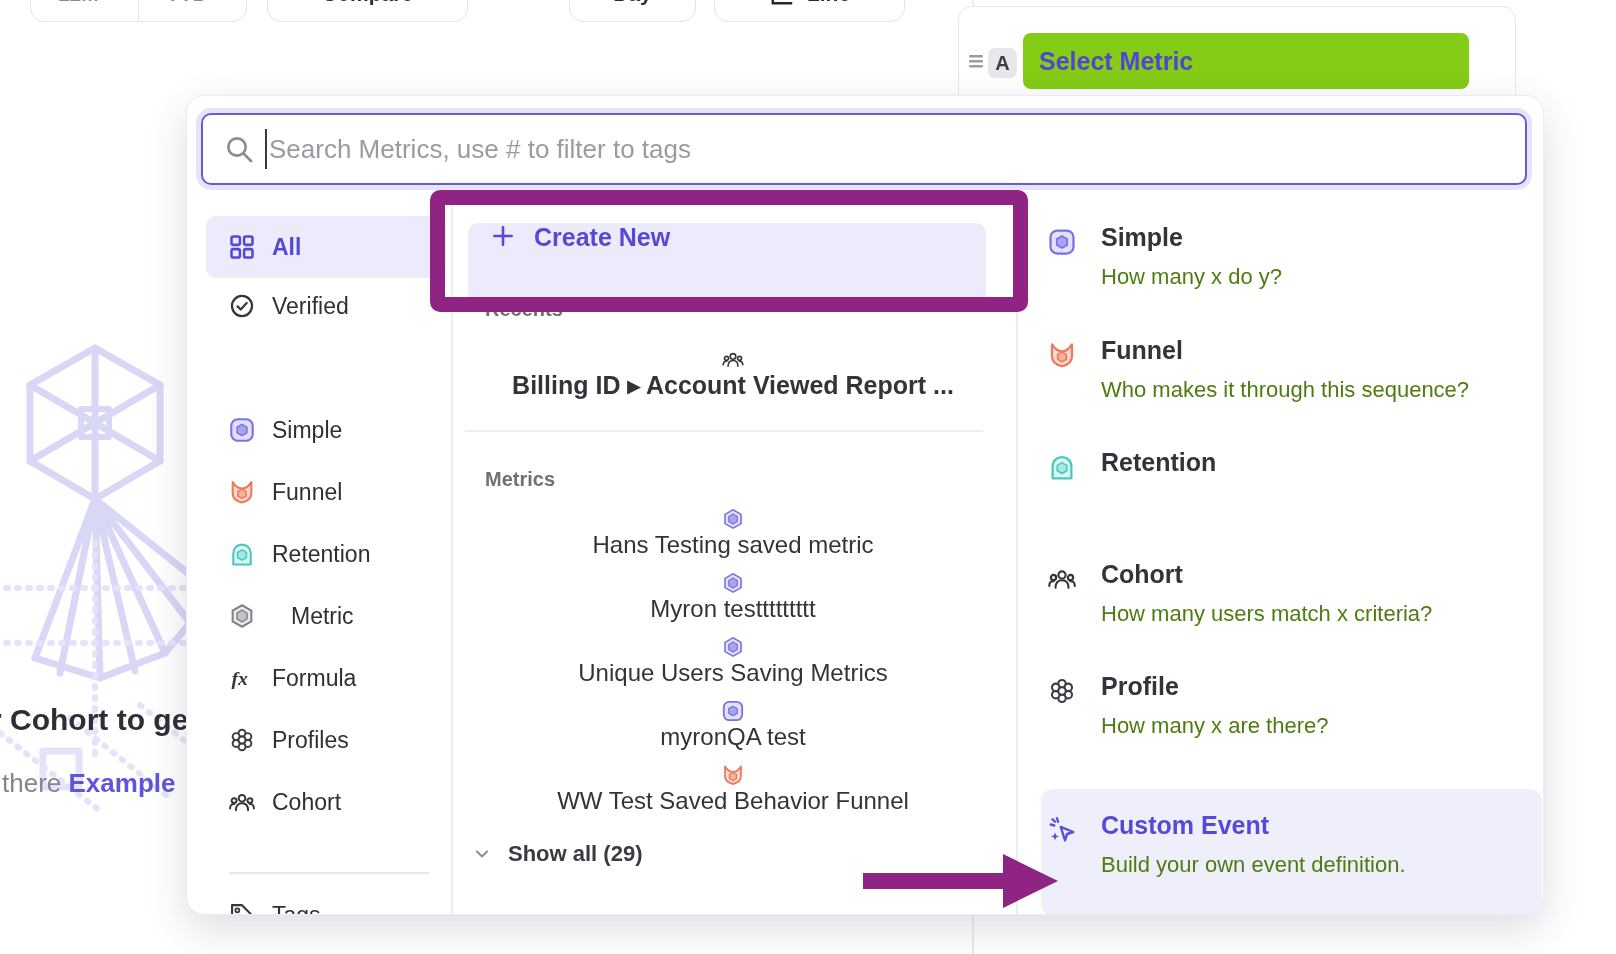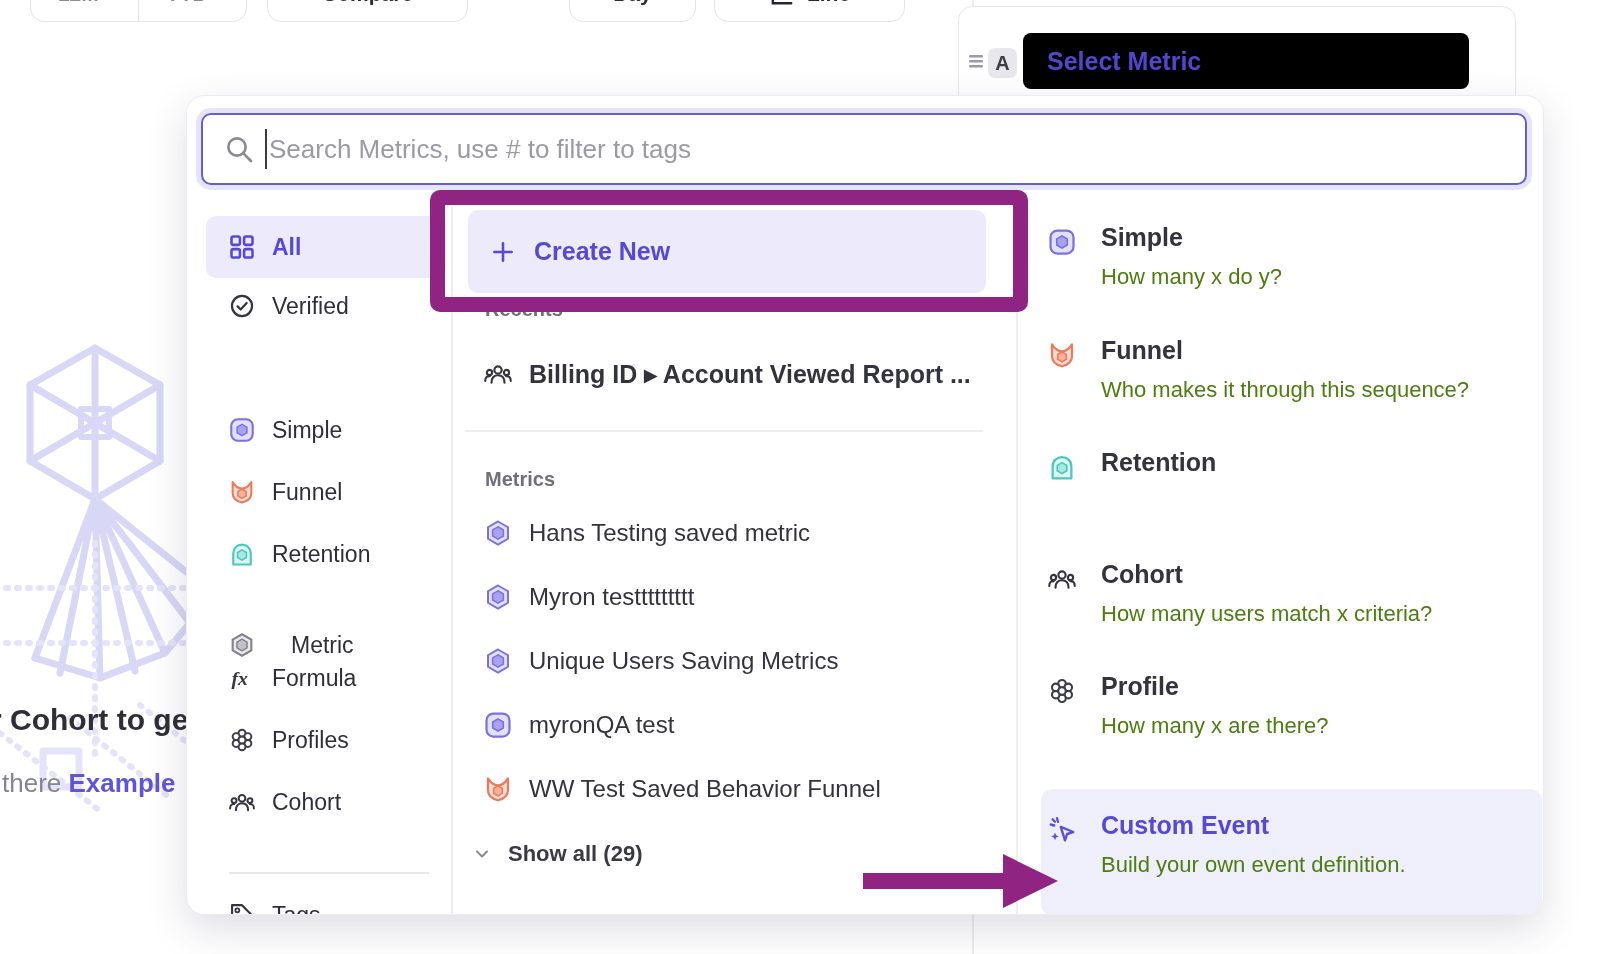--- a/index.html
+++ b/index.html
@@ -9,22 +9,22 @@
   
   .tb{position:absolute;top:-34px;height:56px;background:#fff;border:1.5px solid #E4E4E9;
       border-radius:14px;display:flex;align-items:center;justify-content:center;gap:12px;
       font-size:21px;font-weight:600;color:#2B2B33;box-sizing:border-box;}
   .tb .muted{color:#8A8A92;}
   .seg-div{width:1.5px;height:100%;background:#E4E4E9;}
   .seg-cell{display:flex;align-items:center;justify-content:center;gap:8px;height:100%;flex:1;}
   
   .qcard{position:absolute;left:958px;top:6px;width:558px;height:106px;background:#fff;
          border:1.5px solid #E7E7EB;border-radius:14px;box-sizing:border-box;}
-  .pill{position:absolute;left:64px;top:26px;width:446px;height:56px;background:#000000;
-        border-radius:8px;display:flex;align-items:center;padding-left:24px;box-sizing:border-box;
+  .pill{position:absolute;left:64px;top:26px;width:446px;height:56px;background:#84cc16;
+        border-radius:8px;display:flex;align-items:center;padding-left:16px;box-sizing:border-box;
         font-size:25px;font-weight:600;color:#5246CF;}
   .abadge{position:absolute;left:29px;top:41px;width:29px;height:30px;background:#E8E8EC;border-radius:7px;
           display:flex;align-items:center;justify-content:center;font-size:20px;font-weight:700;color:#3E3E46;}
   
   .headline{position:absolute;left:-10px;top:703px;font-size:30px;font-weight:800;color:#2E2E36;white-space:nowrap;}
   .explore{position:absolute;left:2px;top:768px;font-size:26px;color:#85858F;white-space:nowrap;}
   .explore .lnk{color:#5F55DC;font-weight:600;}
   .vdivider{position:absolute;left:972px;top:0;width:1.5px;height:954px;background:#ECECEF;}
   
   .panel{position:absolute;left:186px;top:95px;width:1358px;height:820px;background:#fff;
@@ -37,26 +37,26 @@
   .search input::placeholder{color:#9A9AA2;}
   .search .mag{position:absolute;left:22px;top:20px;}
   .caret{position:absolute;left:64px;top:16px;width:2px;height:40px;background:#3A3A42;}
   .colline{position:absolute;top:110px;width:1.5px;height:710px;background:#EDEDF2;}
   
   .side-item{position:absolute;left:19px;width:240px;height:62px;display:flex;align-items:center;gap:16px;
              padding-left:22px;box-sizing:border-box;border-radius:10px;font-size:23px;font-weight:500;color:#2F2F37;}
   .side-item.sel{background:#EDEBFB;color:#5549D6;font-weight:600;}
   .side-div{position:absolute;left:42px;top:776px;width:200px;height:1.5px;background:#E8E8EC;}
   
-  .create{position:absolute;left:281px;top:114px;width:518px;height:83px;background:#EDEBFB;border-radius:10px;
-          display:flex;align-items:center;gap:18px;padding-left:22px;box-sizing:border-box;
+  .create{position:absolute;left:281px;top:127px;width:518px;height:83px;background:#EDEBFB;border-radius:10px;
+          display:flex;align-items:flex-start;gap:18px;padding-left:22px;box-sizing:border-box;
           font-size:25px;font-weight:600;color:#5549D6;}
   .seclabel{position:absolute;font-size:20px;font-weight:600;color:#6F6F79;}
-  .mrow{position:absolute;left:296px;width:500px;height:52px;display:flex;align-items:center;gap:16px;
-        font-size:24px;font-weight:500;color:#33333B;}
+  .mrow{position:absolute;left:296px;width:500px;height:52px;display:flex;align-items:center;gap:0;
+        font-size:24px;font-weight:500;color:#33333B;flex-direction:column;}
   .mrow.recent{font-size:25px;font-weight:600;}
   .hline{position:absolute;left:278px;top:334px;width:518px;height:1.5px;background:#EFEFF3;}
   .showall{position:absolute;left:285px;top:735px;height:46px;display:flex;align-items:center;gap:16px;
            font-size:22px;font-weight:600;color:#3A3A42;}
   
   .trow{position:absolute;left:854px;width:501px;display:flex;gap:24px;padding-left:6px;box-sizing:border-box;}
   .trow .ticon{margin-top:4px;flex:0 0 30px;}
   .trow .ttitle{font-size:25px;font-weight:600;color:#33333B;}
   .trow .tdesc{font-size:22px;color:#4d7c0f;margin-top:12px;}
   .trow.hl{background:#EFEEFB;border-radius:12px;padding-top:22px;height:127px;}
@@ -175,21 +175,21 @@
       </svg>
       <span>Funnel</span>
     </div>
     <div class="side-item" style="top:427px;">
       <svg width="28" height="28" viewBox="0 0 24 24">
         <path d="M4.5 21L4.5 11.5C4.5 7.1 7.9 4 12 4C16.1 4 19.5 7.1 19.5 11.5L19.5 21Z" fill="#DCF5F1" stroke="#49C9BD" stroke-width="1.8" stroke-linejoin="round"></path>
         <polygon points="12 8.5 15.8 10.7 15.8 15 12 17.2 8.2 15 8.2 10.7" fill="#A9E8DF" stroke="#49C9BD" stroke-width="1.3"></polygon>
       </svg>
       <span>Retention</span>
     </div>
-    <div class="side-item" style="top:518px;gap:35px;">
+    <div class="side-item" style="top:489px;gap:35px;">
       <svg width="28" height="28" viewBox="0 0 24 24">
         <polygon points="12 2.8 20 7.4 20 16.6 12 21.2 4 16.6 4 7.4" fill="#EAEAED" stroke="#83838B" stroke-width="1.8"></polygon>
         <polygon points="12 7 16.3 9.5 16.3 14.5 12 17 7.7 14.5 7.7 9.5" fill="#C2C2C8" stroke="#83838B" stroke-width="1.3"></polygon>
       </svg>
       <span>Metric</span>
     </div>
     <div class="side-item" style="top:613px;">
       <svg width="28" height="28" viewBox="0 0 24 24">
         <g fill="#fff" stroke="#3D3D45" stroke-width="1.7">
           <circle cx="12" cy="6.2" r="3"></circle>

